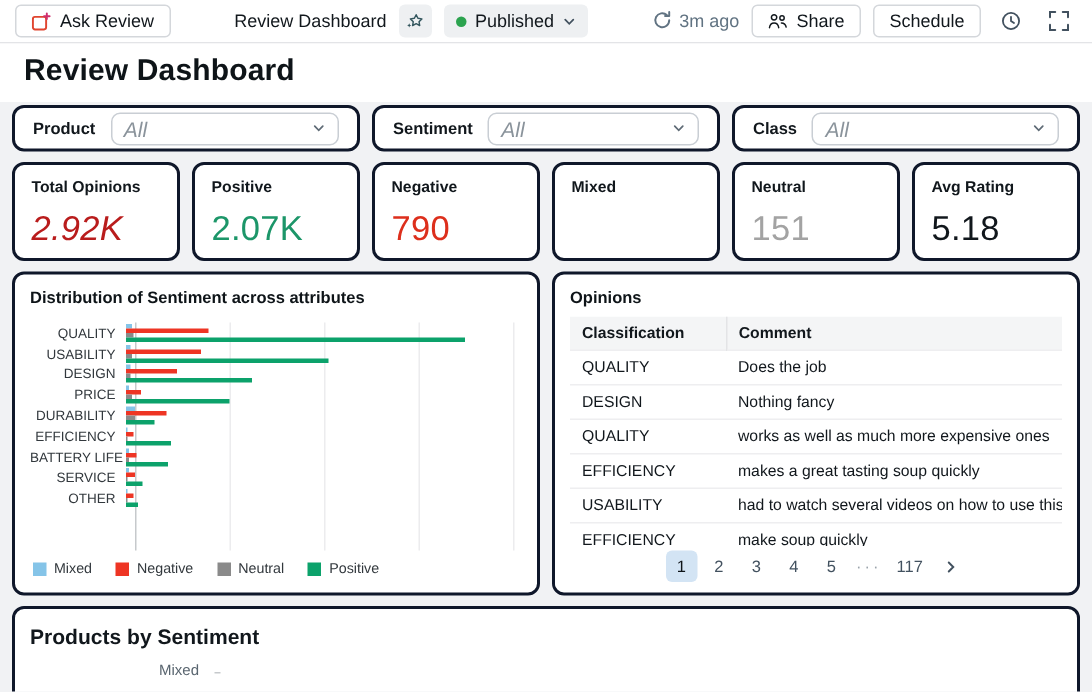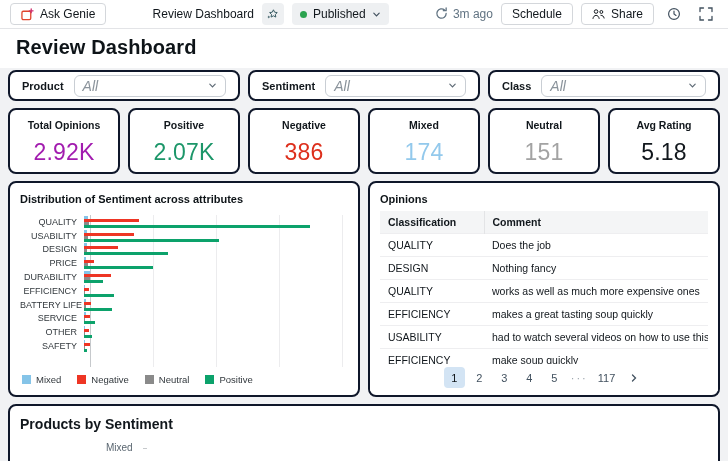--- a/index.html
+++ b/index.html
@@ -52,21 +52,21 @@
   .filter-label { font-size: 11px; font-weight: 700; white-space: nowrap; }
   .select-box {
     flex: 1; height: 22px; border: 1px solid #c9ced4; border-radius: 6px;
     display: flex; align-items: center; justify-content: space-between;
     padding: 0 8px; cursor: pointer; background: #fff;
   }
   .select-value { font-size: 14px; font-style: italic; color: #8a939b; }
 
   
   .kpi-row { display: flex; gap: 8px; }
-  .kpi-card { flex: 1; height: 66px; padding: 9px 11px; text-align: center; }
+  .kpi-card { flex: 1; height: 66px; padding: 9px 11px; }
   .kpi-label { font-size: 10.5px; font-weight: 700; }
   .kpi-value { font-size: 23px; margin-top: 8px; letter-spacing: .2px; }
 
   
   .widgets-row { display: flex; gap: 8px; }
   .widget { width: calc(50% - 4px); height: 216px; padding: 10px 10px 8px; position: relative; overflow: hidden; }
   .widget h3 { font-size: 11px; font-weight: 700; color: #0e1418; }
 
   
   .dist-chart { position: relative; margin-top: 10px; height: 152px; }
@@ -120,21 +120,21 @@
 
 <header class="topbar">
   <div class="topbar-group">
     <button class="btn">
       <span>
         <svg width="13" height="13" viewBox="0 0 14 14" fill="none">
           <rect x="1" y="3.5" width="9.5" height="9" rx="1.5" stroke="#e0452f" stroke-width="1.4"></rect>
           <path d="M11 1v4M9 3h4" stroke="#cf2f6e" stroke-width="1.4" stroke-linecap="round"></path>
         </svg>
       </span>
-      <span>Ask Genie</span>
+      <span>Ask Review</span>
     </button>
   </div>
   <div class="topbar-group">
     <span class="doc-title">Review Dashboard</span>
     <span class="icon-sq-btn">
       <svg width="14" height="14" viewBox="0 0 16 16" fill="none">
         <path d="M8.5 3.2l1.35 2.73 3.02.44-2.18 2.13.51 3-2.7-1.42-2.7 1.42.51-3-2.18-2.13 3.02-.44L8.5 3.2z" stroke="#33565e" stroke-width="1.1" stroke-linejoin="round"></path>
         <path d="M3.2 9.8l.5 1.1 1.1.5-1.1.5-.5 1.1-.5-1.1-1.1-.5 1.1-.5.5-1.1z" fill="#33565e"></path>
       </svg>
     </span>
@@ -148,30 +148,30 @@
   </div>
   <div class="topbar-group">
     <span class="refresh-wrap">
       <svg width="13" height="13" viewBox="0 0 14 14" fill="none">
         <path d="M12 7a5 5 0 1 1-1.7-3.75" stroke="#617382" stroke-width="1.4" stroke-linecap="round"></path>
         <path d="M12 1v3h-3" stroke="#617382" stroke-width="1.4" stroke-linecap="round" stroke-linejoin="round"></path>
       </svg>
       <span>3m ago</span>
     </span>
     <button class="btn">
-      <span>Schedule</span>
-    </button>
-    <button class="btn">
       <svg width="13" height="12" viewBox="0 0 16 14" fill="none">
         <circle cx="5" cy="4" r="2.2" stroke="#11171c" stroke-width="1.2"></circle>
         <path d="M1.2 12.5c.4-2.5 2-3.8 3.8-3.8s3.4 1.3 3.8 3.8" stroke="#11171c" stroke-width="1.2" stroke-linecap="round"></path>
         <circle cx="11.5" cy="4.5" r="1.8" stroke="#11171c" stroke-width="1.2"></circle>
         <path d="M11 8.6c2 0 3.5 1.2 3.9 3.4" stroke="#11171c" stroke-width="1.2" stroke-linecap="round"></path>
       </svg>
       <span>Share</span>
+    </button>
+    <button class="btn">
+      <span>Schedule</span>
     </button>
     <span class="plain-icon-btn">
       <svg width="14" height="14" viewBox="0 0 14 14" fill="none">
         <circle cx="7" cy="7" r="5.4" stroke="#42515f" stroke-width="1.2"></circle>
         <path d="M7 4.2V7l2 1.4" stroke="#42515f" stroke-width="1.2" stroke-linecap="round"></path>
       </svg>
     </span>
     <span class="plain-icon-btn">
       <svg width="14" height="14" viewBox="0 0 14 14" fill="none">
         <path d="M1 4.5V1h3.5M9.5 1H13v3.5M13 9.5V13H9.5M4.5 13H1V9.5" stroke="#42515f" stroke-width="1.3" stroke-linecap="round"></path>
@@ -212,33 +212,32 @@
           <svg width="9" height="9" viewBox="0 0 10 10">
             <path d="M2 3.5l3 3 3-3" stroke="#5f6b76" stroke-width="1.3" fill="none" stroke-linecap="round"></path>
           </svg>
         </div>
       </div>
     </div>
 
   <div class="kpi-row" id="kpiRow">
       <div class="card kpi-card">
         <div class="kpi-label">Total Opinions</div>
-        <div class="kpi-value" style="color: #a21caf;">2.92K</div>
+        <div class="kpi-value" style="color: #b91c1c; font-style: italic;">2.92K</div>
       </div>
       <div class="card kpi-card">
         <div class="kpi-label">Positive</div>
         <div class="kpi-value" style="color: rgb(28, 150, 105);">2.07K</div>
       </div>
       <div class="card kpi-card">
         <div class="kpi-label">Negative</div>
-        <div class="kpi-value" style="color: rgb(221, 47, 28);">386</div>
+        <div class="kpi-value" style="color: rgb(221, 47, 28);">790</div>
       </div>
       <div class="card kpi-card">
         <div class="kpi-label">Mixed</div>
-        <div class="kpi-value" style="color: rgb(147, 201, 236);">174</div>
       </div>
       <div class="card kpi-card">
         <div class="kpi-label">Neutral</div>
         <div class="kpi-value" style="color: rgb(163, 163, 163);">151</div>
       </div>
       <div class="card kpi-card">
         <div class="kpi-label">Avg Rating</div>
         <div class="kpi-value" style="color: rgb(17, 23, 28);">5.18</div>
       </div>
     </div>
@@ -326,29 +325,20 @@
               <div class="dist-bar" style="width: 4.375%; background: rgb(12, 162, 107);"></div>
             </div>
           </div>
           <div class="dist-row">
             <span class="dist-label">OTHER</span>
             <div class="dist-bars">
               <div class="dist-bar" style="width: 0.5%; background: rgb(133, 196, 232);"></div>
               <div class="dist-bar" style="width: 1.875%; background: rgb(238, 53, 36);"></div>
               <div class="dist-bar" style="width: 0.5%; background: rgb(138, 138, 138);"></div>
               <div class="dist-bar" style="width: 3.25%; background: rgb(12, 162, 107);"></div>
-            </div>
-          </div>
-          <div class="dist-row">
-            <span class="dist-label">SAFETY</span>
-            <div class="dist-bars">
-              <div class="dist-bar" style="width: 0.375%; background: rgb(133, 196, 232);"></div>
-              <div class="dist-bar" style="width: 2.5%; background: rgb(238, 53, 36);"></div>
-              <div class="dist-bar" style="width: 0.375%; background: rgb(138, 138, 138);"></div>
-              <div class="dist-bar" style="width: 1%; background: rgb(12, 162, 107);"></div>
             </div>
           </div>
         </div>
       <div class="legend" id="distLegend">
           <span class="legend-item">
             <span class="legend-swatch" style="background: rgb(133, 196, 232);"></span>
             <span>Mixed</span>
           </span>
           <span class="legend-item">
             <span class="legend-swatch" style="background: rgb(238, 53, 36);"></span>

